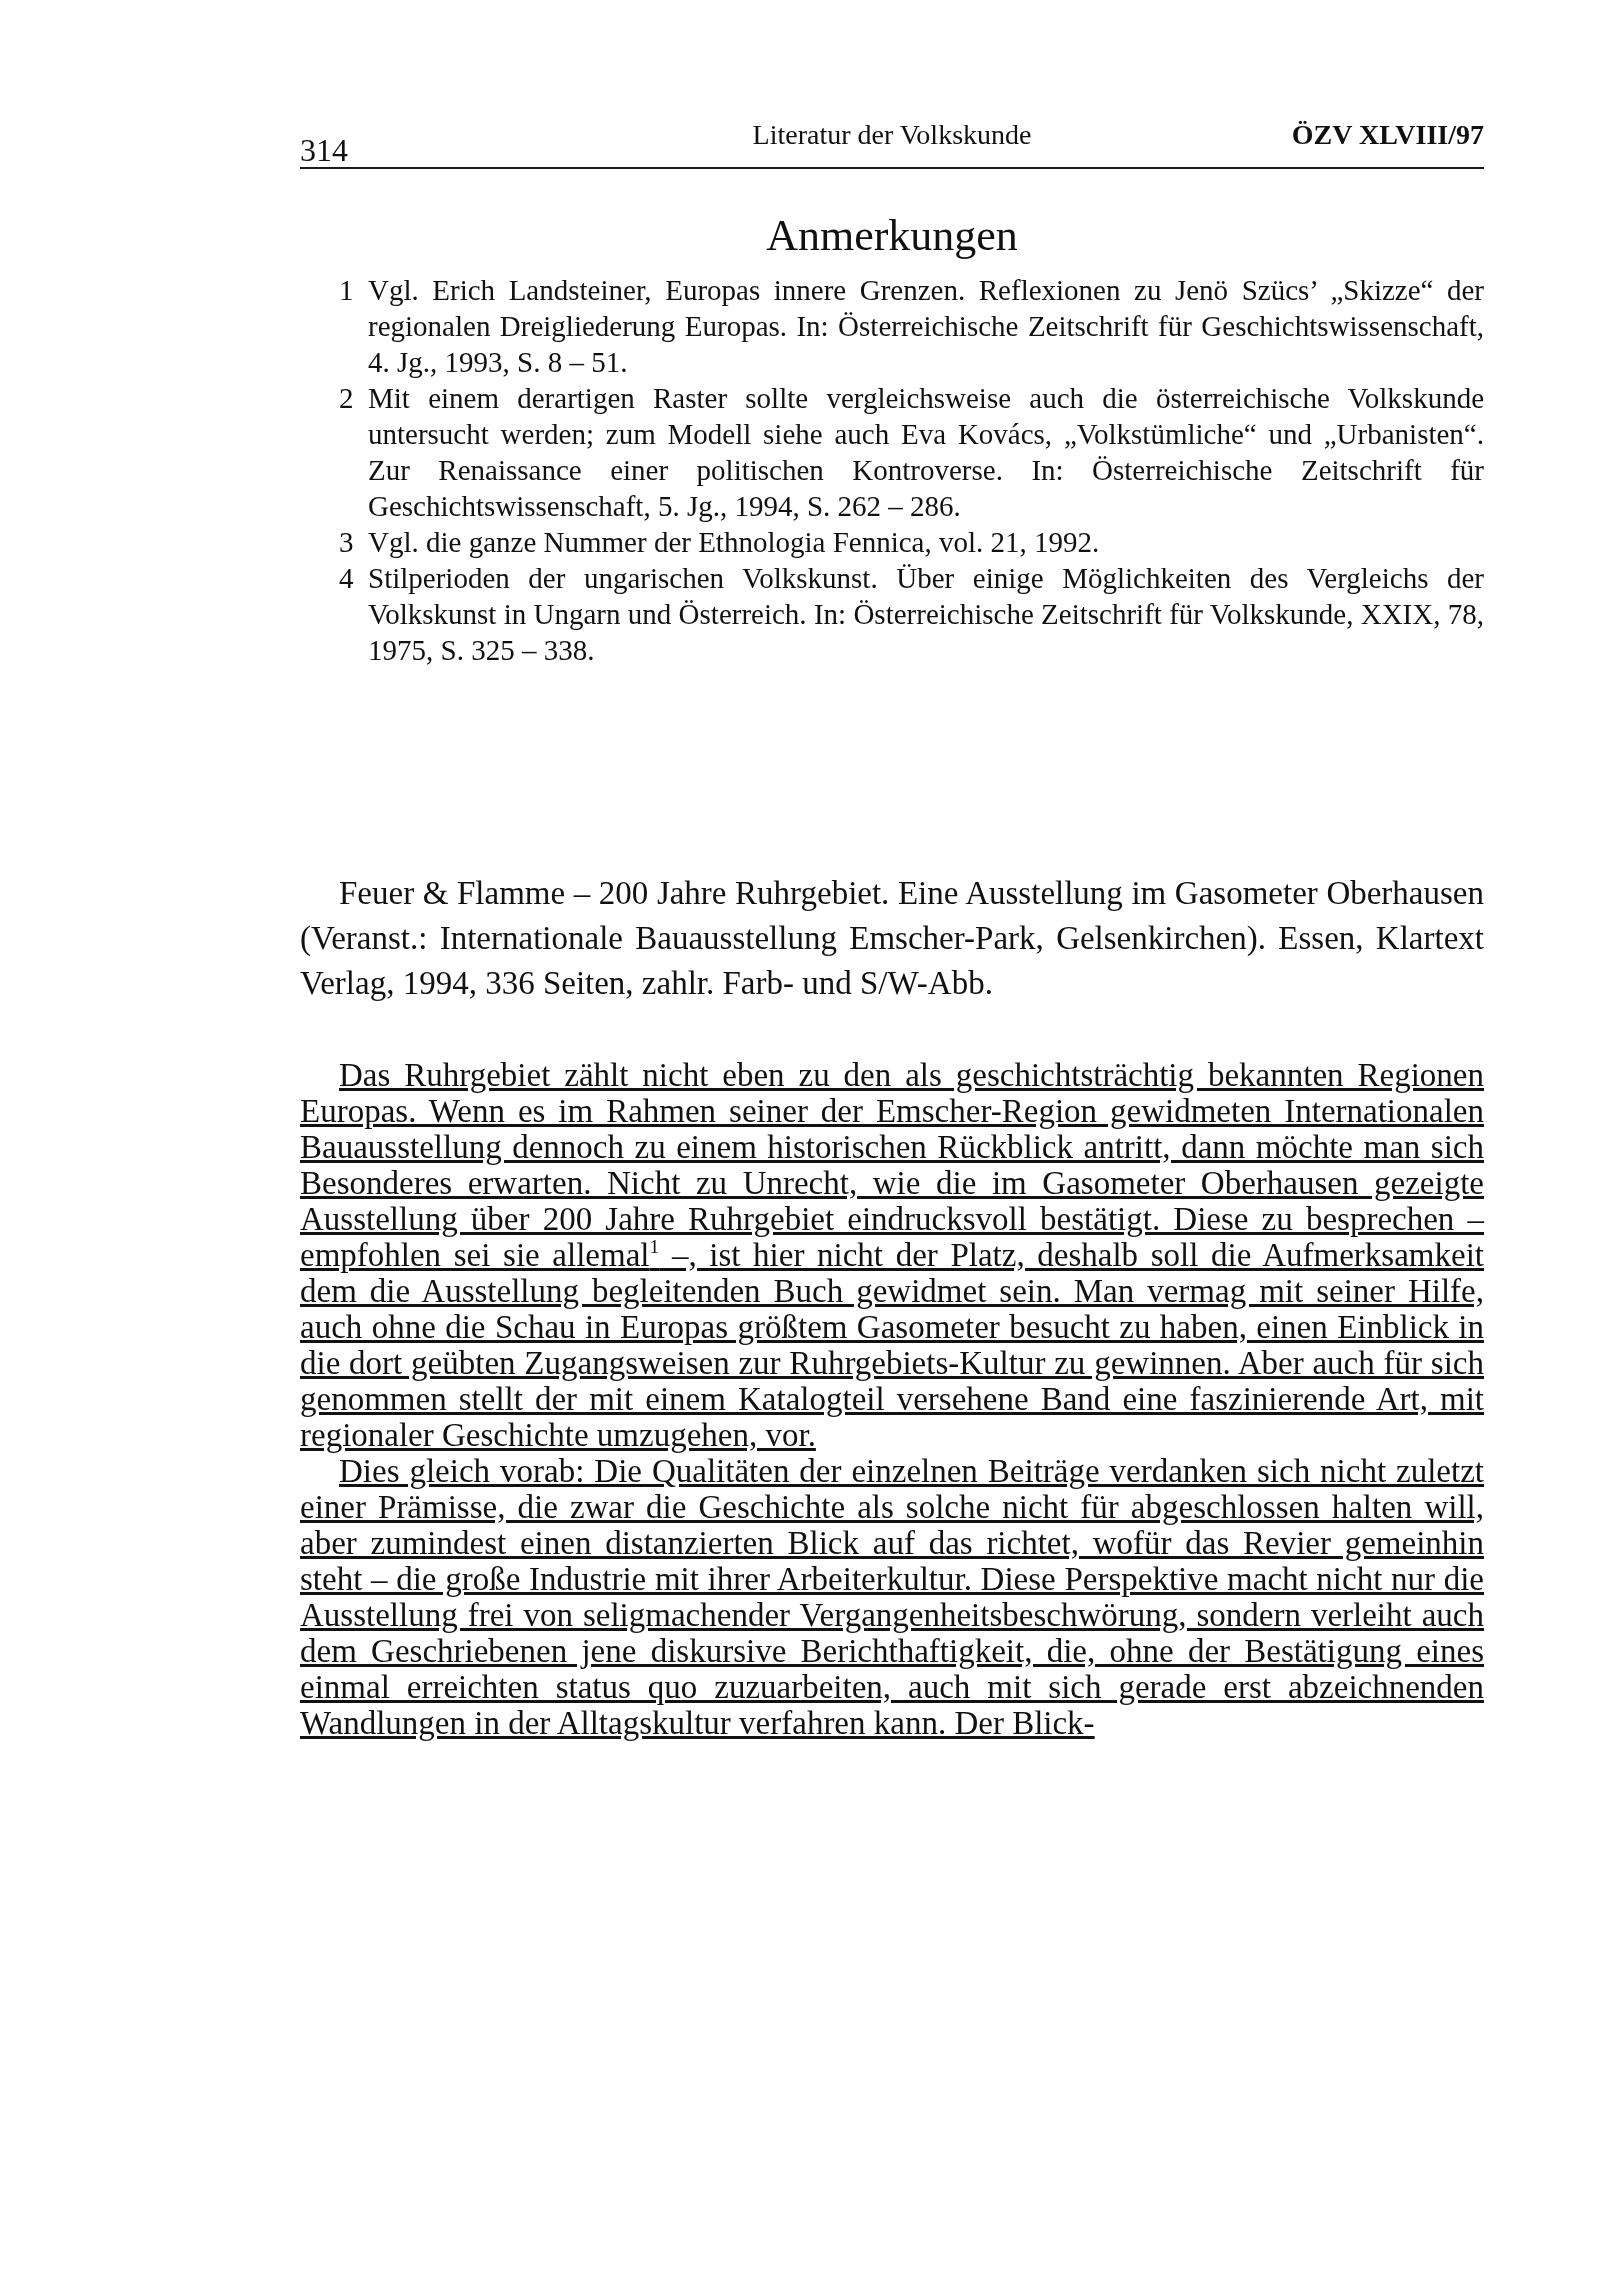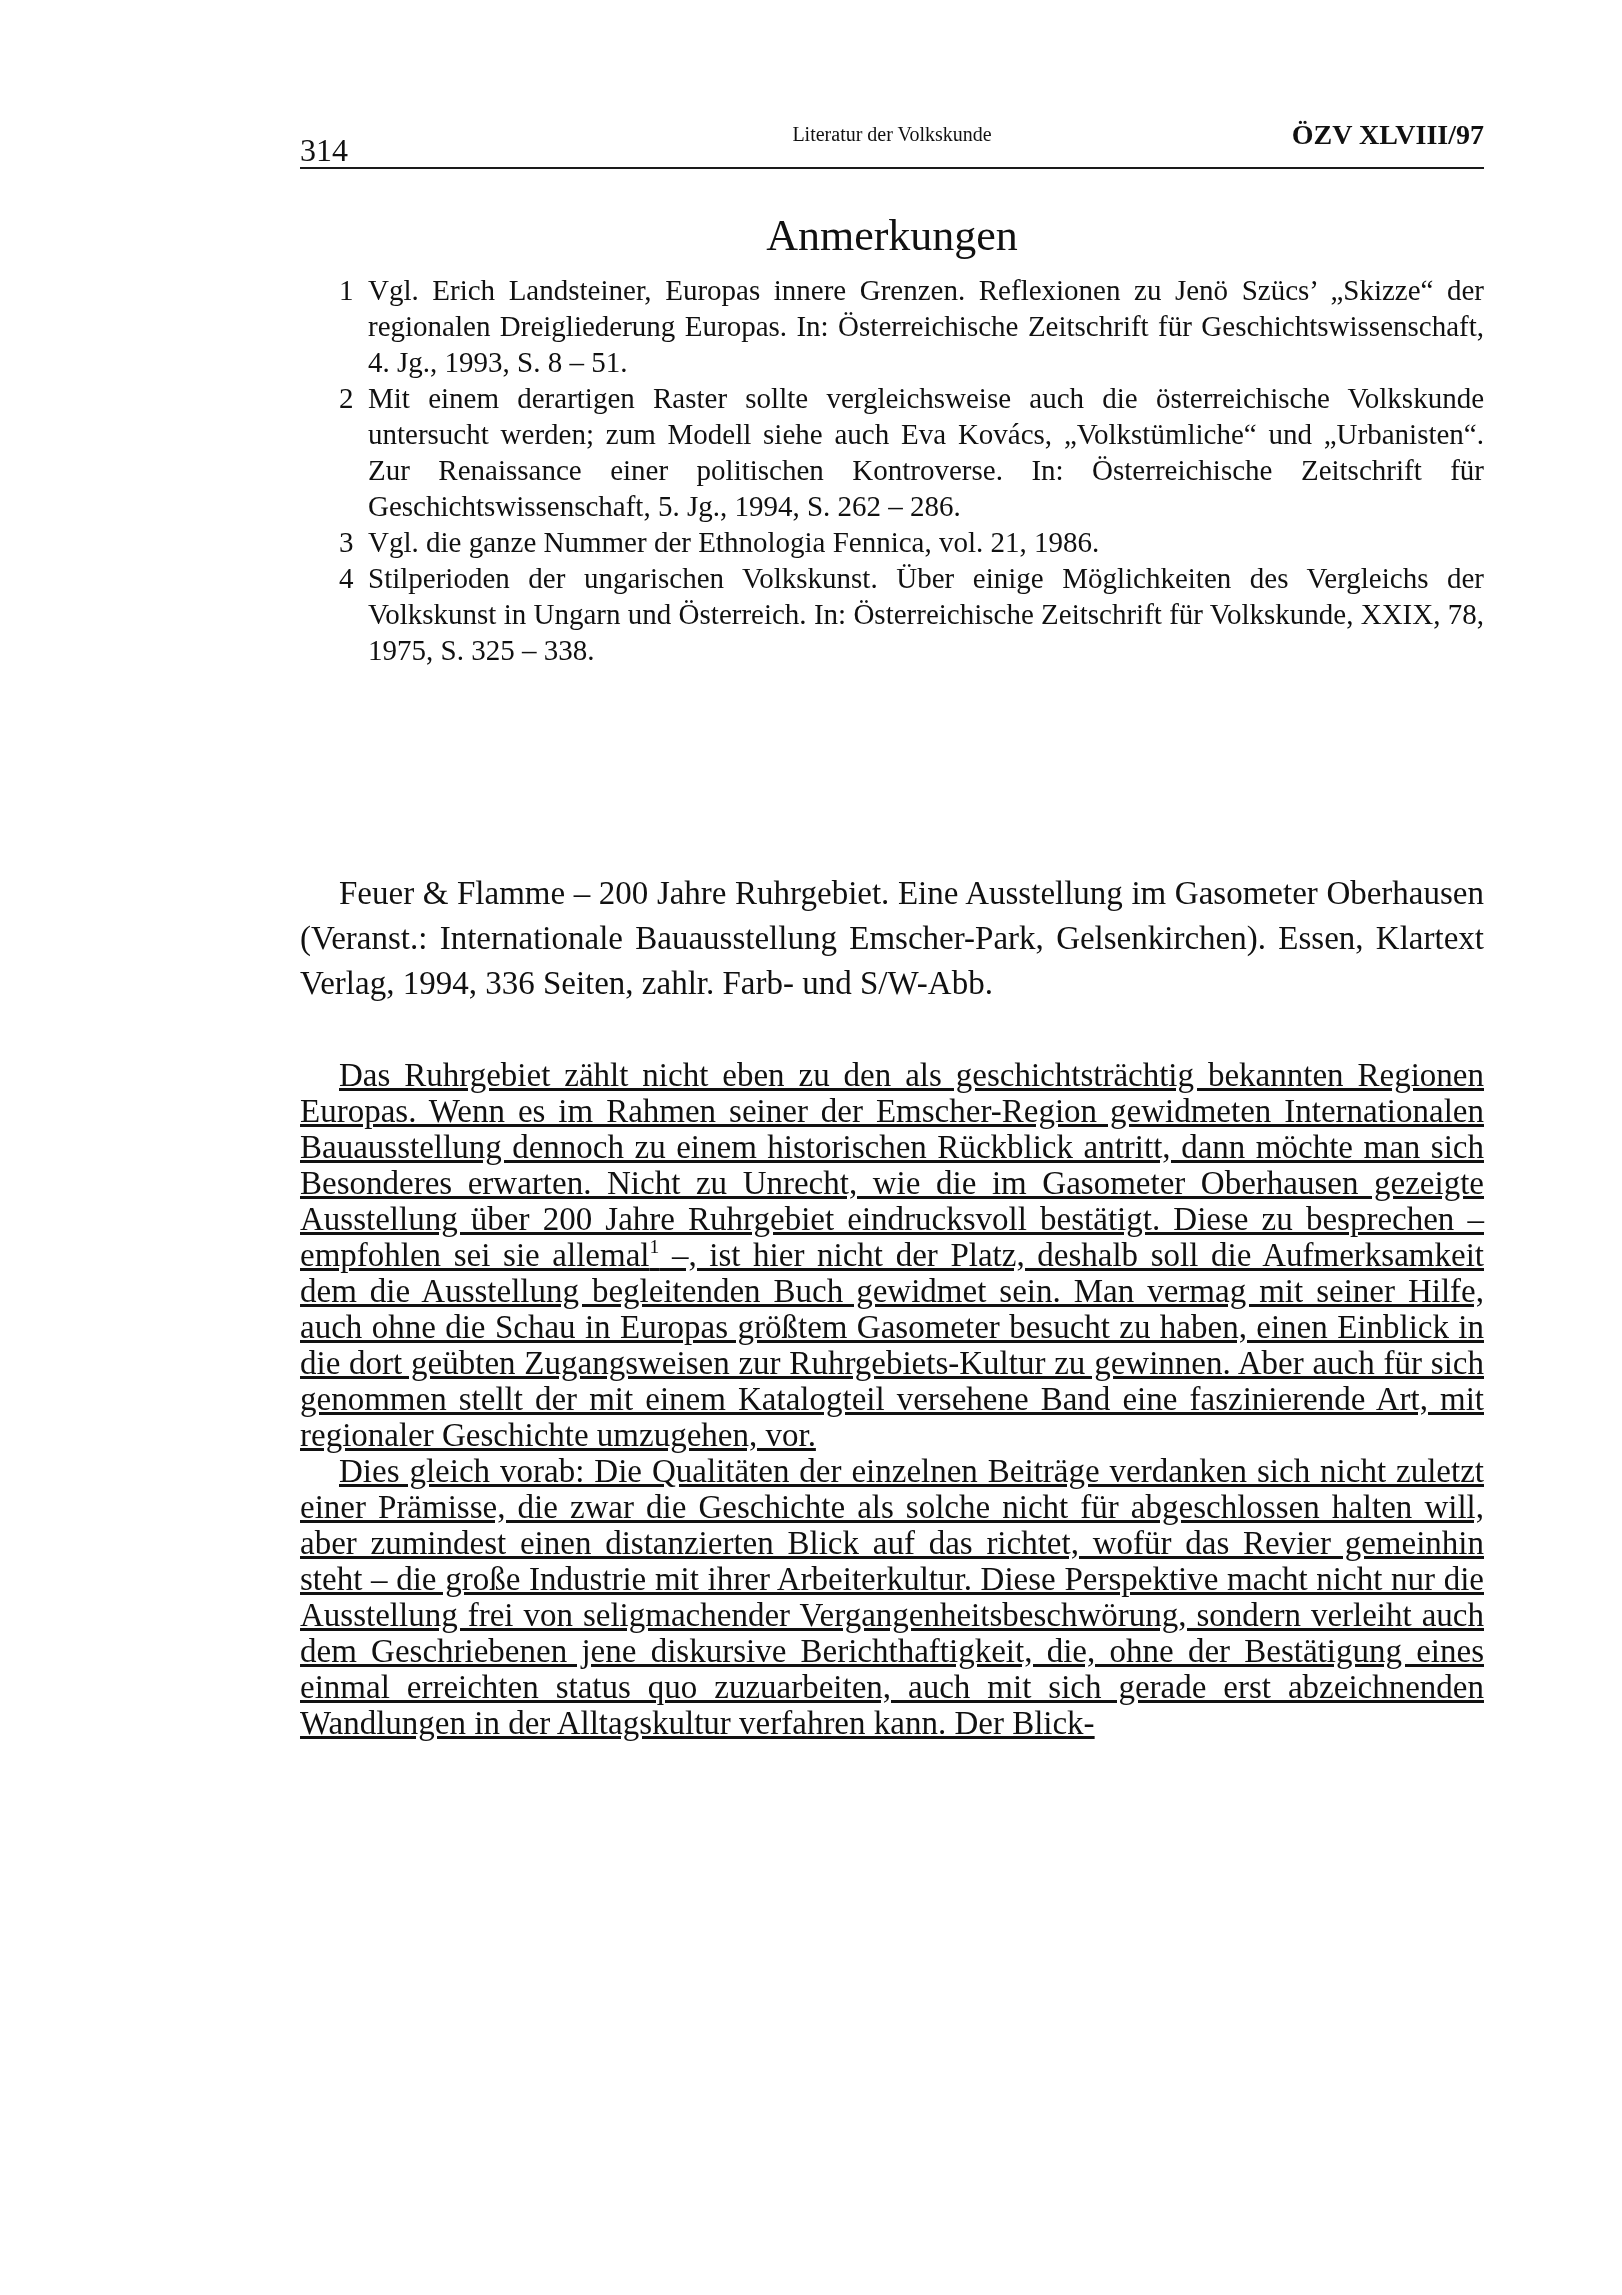--- a/index.html
+++ b/index.html
@@ -2,21 +2,21 @@
 <html style="font-size:13px"><head>
 <meta charset="utf-8">
 <style>
   html, body { margin: 0; padding: 0; background: #ffffff; }
   body { width: 1622px; height: 2295px; position: relative; overflow: hidden; color: #111111;
          font-family: "Liberation Serif", "DejaVu Serif", serif; }
   .page { position: absolute; left: 300px; top: 0; width: 1184px; }
   .running-head { position: absolute; top: 114px; left: 0; width: 1184px; height: 41px;
                   font-size: 30px; line-height: 41px; }
   .rh-page { position: absolute; left: 0; top: 16px; font-size: 32px; }
-  .rh-title { position: absolute; left: 0; right: 0; text-align: center; top: 0; font-size: 20px; }
+  .rh-title { position: absolute; left: 0; right: 0; text-align: center; top: 0; font-size: 28px; }
   .rh-issue { position: absolute; right: 0; top: 0; font-size: 28px; font-weight: bold; }
   .rule { position: absolute; top: 167px; left: 0; width: 1184px; height: 2.4px; background: #1a1a1a; }
   .notes-heading { position: absolute; top: 213px; left: 0; width: 1184px; text-align: center;
                    font-size: 44px; line-height: 45px; }
   .notes { position: absolute; top: 272px; left: 39px; width: 1145px; margin: 0; padding: 0; list-style: none;
            font-size: 29px; line-height: 36px; }
   .note { position: relative; padding-left: 29px; text-align: justify; }
   .note-num { position: absolute; left: 0; top: 0; }
   .review-head { position: absolute; top: 838px; left: 0; width: 1184px; font-size: 33px; line-height: 45px;
                  text-align: justify; text-indent: 39px; }
@@ -44,21 +44,21 @@
     <li class="note">
       <span class="note-num">1</span>
       <span>Vgl. Erich Landsteiner, Europas innere Grenzen. Reflexionen zu Jenö Szücs’ „Skizze“ der regionalen Dreigliederung Europas. In: Österreichische Zeitschrift für Geschichtswissenschaft, 4. Jg., 1993, S. 8 – 51.</span>
     </li>
     <li class="note">
       <span class="note-num">2</span>
       <span>Mit einem derartigen Raster sollte vergleichsweise auch die österreichische Volkskunde untersucht werden; zum Modell siehe auch Eva Kovács, „Volkstümliche“ und „Urbanisten“. Zur Renaissance einer politischen Kontroverse. In: Österreichische Zeitschrift für Geschichtswissenschaft, 5. Jg., 1994, S. 262 – 286.</span>
     </li>
     <li class="note">
       <span class="note-num">3</span>
-      <span>Vgl. die ganze Nummer der Ethnologia Fennica, vol. 21, 1986.</span>
+      <span>Vgl. die ganze Nummer der Ethnologia Fennica, vol. 21, 1992.</span>
     </li>
     <li class="note">
       <span class="note-num">4</span>
       <span>Stilperioden der ungarischen Volkskunst. Über einige Möglichkeiten des Vergleichs der Volkskunst in Ungarn und Österreich. In: Österreichische Zeitschrift für Volkskunde, XXIX, 78, 1975, S. 325 – 338.</span>
     </li>
   </ol>
 
   <p class="review-head"><span class="it">Feuer &amp; Flamme – 200 Jahre Ruhrgebiet.</span><span> Eine Ausstellung im Gasometer Oberhausen (Veranst.: Internationale Bauausstellung Emscher-Park, Gelsenkirchen). Essen, Klartext Verlag, 1994, 336 Seiten, zahlr. Farb- und S/W-Abb.</span></p>
 
   <div class="body">

